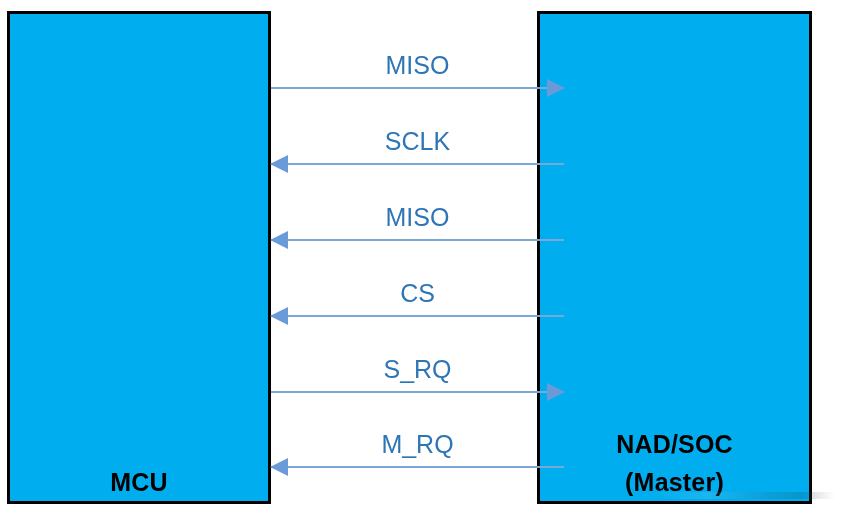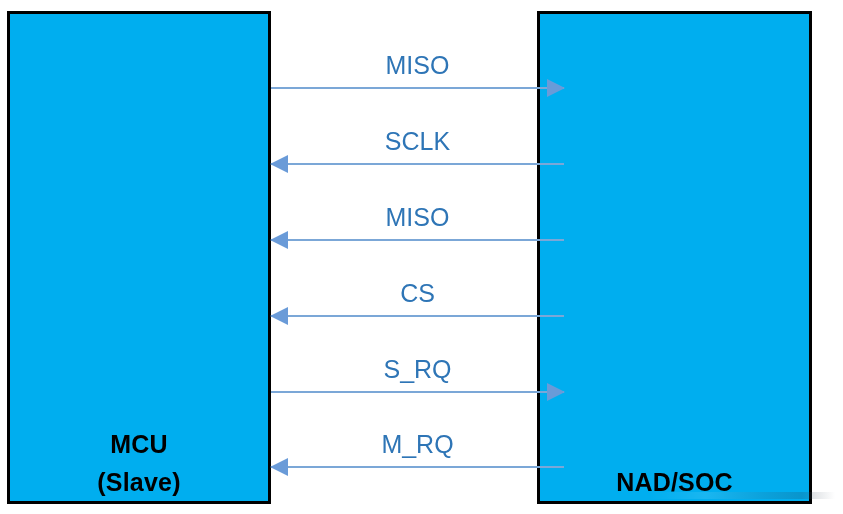--- a/index.html
+++ b/index.html
@@ -111,25 +111,25 @@
     pointer-events: none;
   }
 </style>
 </head>
 <body>
 
 <div id="canvas">
 
   <div class="block" id="block-mcu">
     <div class="block-label">MCU</div>
-    <div class="block-label">(Slave)</div>
   </div>
 
   <div class="block" id="block-nad">
     <div class="block-label">NAD/SOC</div>
+    <div class="block-label">(Master)</div>
   </div>
 
   <div class="signal-row" style="top:87px;">
     <div class="signal-label">MISO</div>
     <div class="signal-line"></div>
     <div class="arrow-head right"></div>
   </div>
 
   <div class="signal-row" style="top:163px;">
     <div class="signal-label">SCLK</div>

